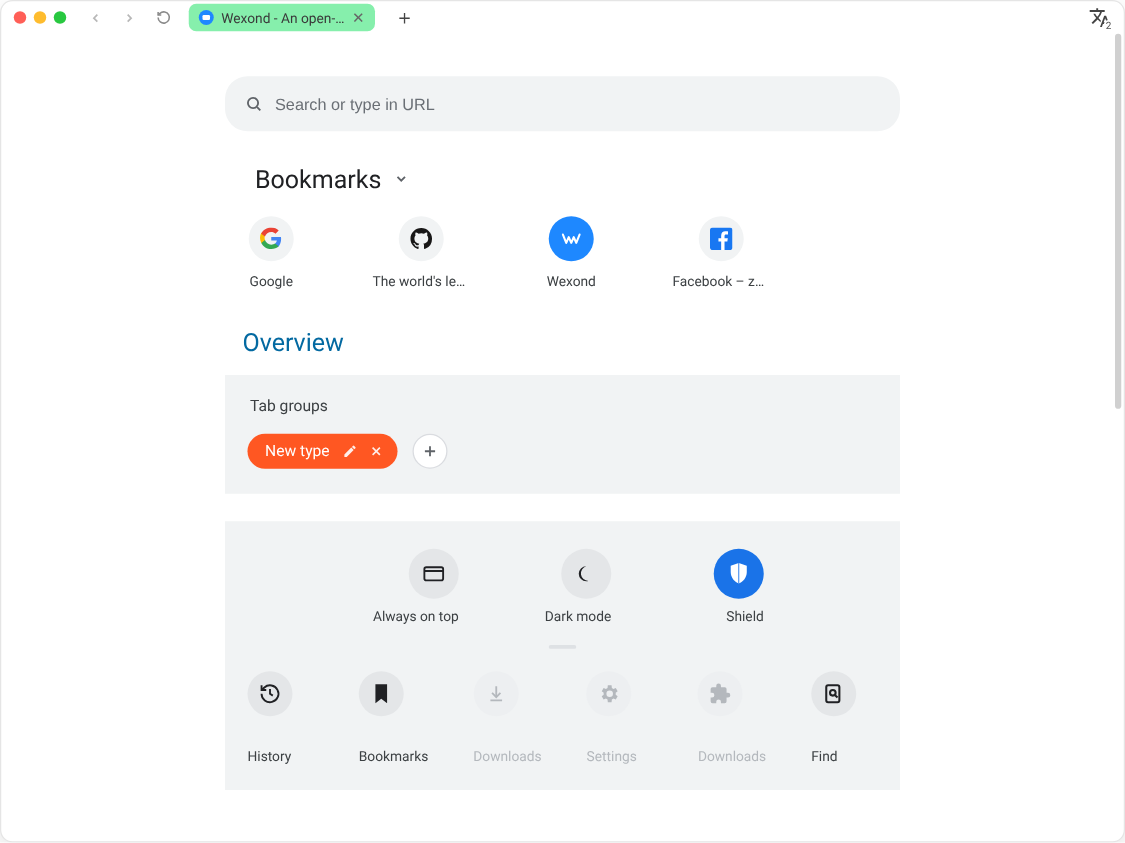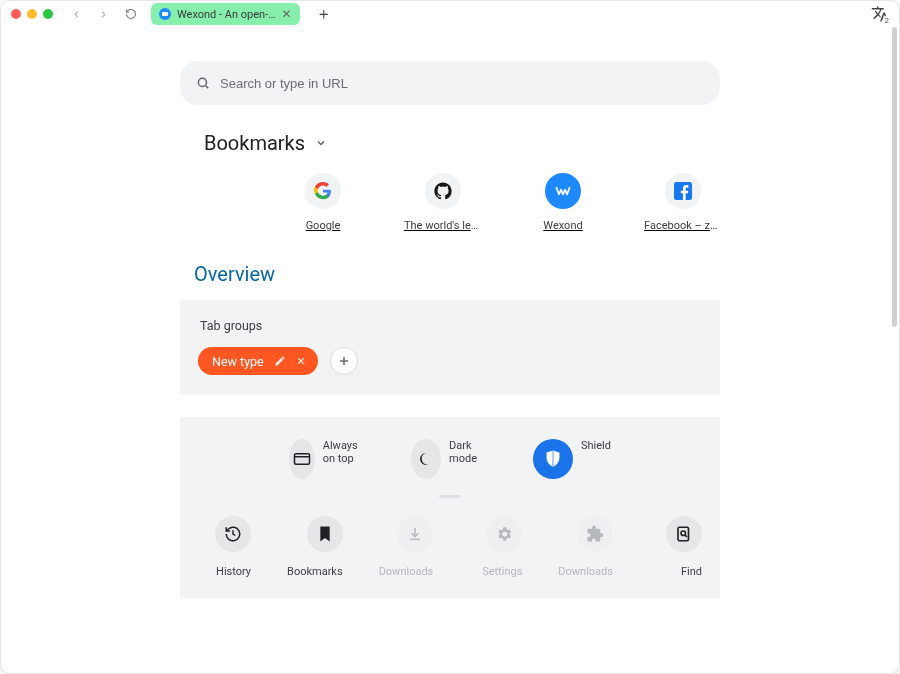--- a/index.html
+++ b/index.html
@@ -47,21 +47,21 @@
     display:flex; align-items:center; gap:10px;
     height:44px; padding:0 16px;
     background:#f1f3f4; border-radius:18px;
     color:#5f6368;
   }
   .search input{border:none;background:transparent;outline:none;font-size:13px;flex:1;color:#222}
   .search input::placeholder{color:#6a6f75}
 
   .section-h { display:flex; align-items:center; gap:10px; margin:26px 0 18px 24px; font-size:20px; font-weight:400; color:#202124; }
 
-  .bookmarks { display:flex; gap:46px; justify-content:flex-end;text-decoration:underline; }
+  .bookmarks { display:flex; gap:46px; justify-content:flex-start; }
   .bm { width:74px; display:flex; flex-direction:column; align-items:center; gap:10px; cursor:pointer; }
   .bm-pill { width:36px; height:36px; border-radius:50%; background:#f1f3f4; display:flex; align-items:center; justify-content:center; }
   .bm-label { font-size:11px; color:#3c4043; text-align:center; width:78px; white-space:nowrap; overflow:hidden; text-overflow:ellipsis; }
 
   .overview-h { font-size:20px; font-weight:400; color:#0369a1; margin:30px 0 14px 14px; }
 
   .card {
     background:#f1f3f4; border-radius:0; padding:16px 18px 20px; margin-bottom:22px;
   }
   .card-title { font-size:12.5px; color:#3c4043; margin:2px 0 14px 2px; }
@@ -73,30 +73,30 @@
     height:28px; padding:0 12px 0 14px; border-radius:14px;
   }
   .group-pill .pen, .group-pill .x { opacity:.9; }
   .circle-btn {
     width:28px; height:28px; border-radius:50%; background:#fff;
     border:1px solid #dadce0; display:flex; align-items:center; justify-content:center;
     color:#5f6368; cursor:pointer;
   }
 
   .quick-row { display:flex; justify-content:center; gap:44px; margin-top:6px; }
-  .q { display:flex; flex-direction:row; align-items:flex-start; gap:8px; width:78px; }
+  .q { display:flex; flex-direction:column; align-items:flex-end; gap:8px; width:78px; }
   .q-pill { width:40px;height:40px;border-radius:50%; background:#e4e6e8; display:flex;align-items:center;justify-content:center; color:#202124; }
   .q-pill.dim { background:#e4e6e8; color:#3c4043; }
   .q-pill.on  { background:#1a73e8; color:#fff; }
   .q-label { font-size:11px; color:#3c4043; }
 
   .divider { width:22px; height:3px; background:#dee1e4; border-radius:2px; margin:16px auto 18px; }
 
   .tool-row { display:flex; justify-content:center; gap:36px; }
-  .t { display:flex; flex-direction:column; align-items:flex-end; gap:13px; width:70px; cursor:pointer; }
+  .t { display:flex; flex-direction:column; align-items:flex-start; gap:26px; width:70px; cursor:pointer; }
   .t-pill { width:36px;height:36px;border-radius:50%; background:#e4e6e8; display:flex;align-items:center;justify-content:center; color:#202124; }
   .t-label { font-size:11px; color:#3c4043; }
   .t.dim .t-label{ color:#b4b8bd; }
   .t.dim .t-pill{ color:#b4b8bd; background:#edeff1; }
 
   svg{display:block}
 </style>
 </head>
 <body>
 

